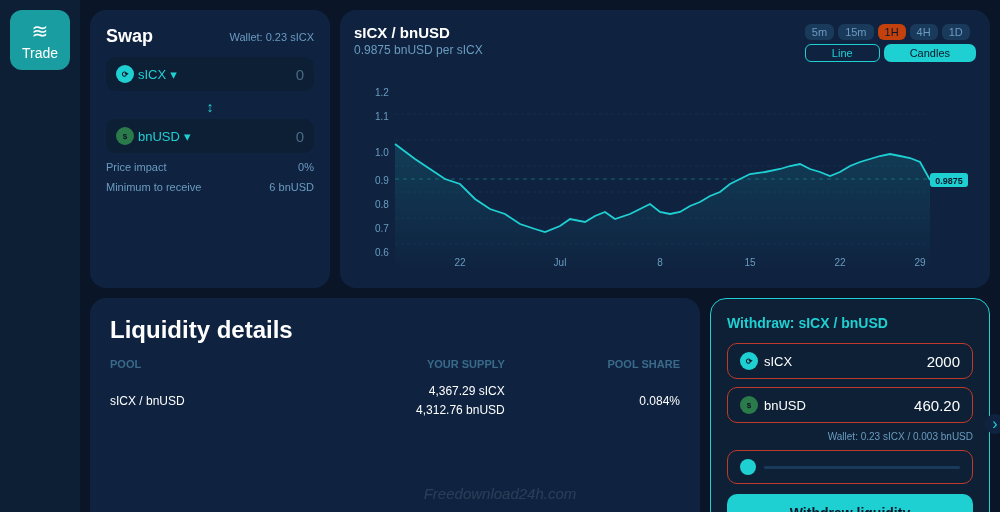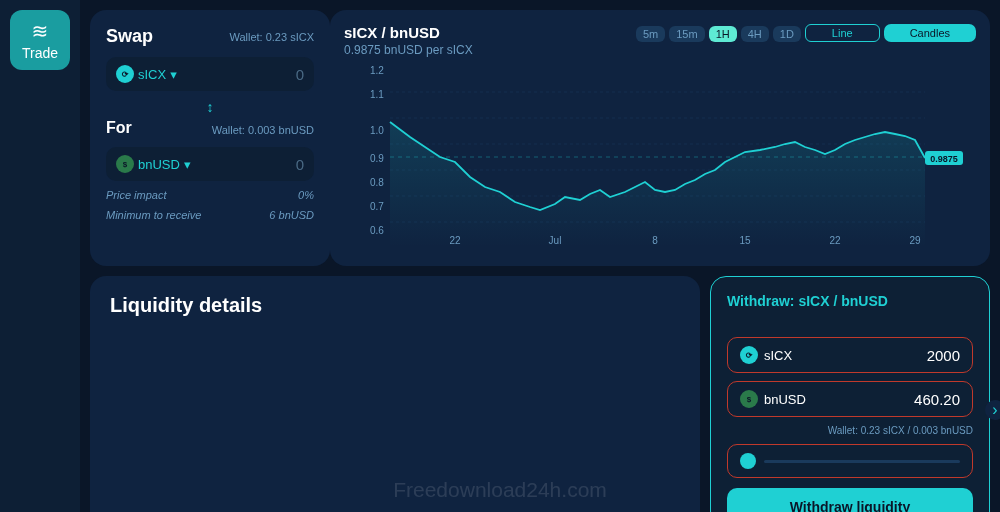--- a/index.html
+++ b/index.html
@@ -54,20 +54,21 @@
       height: 512px;
       display: flex;
       flex-direction: column;
       gap: 10px;
       padding: 10px;
     }
 
     
     .top-section {
       display: flex;
+      gap: 10px;
       height: 280px;
     }
 
     
     .swap-panel {
       width: 240px;
       min-width: 240px;
       background: #0f2340;
       border-radius: 16px;
       padding: 16px;
@@ -137,21 +138,20 @@
       color: white;
       font-size: 16px;
       font-weight: 600;
       margin-bottom: 4px;
     }
     .price-info {
       display: flex;
       justify-content: space-between;
       margin-top: 8px;
       font-size: 11px;
-      font-style: italic;
     }
     .price-label { color: #6b9bc0; }
     .price-value { color: #6b9bc0; }
     .enter-amount-btn {
       width: 100%;
       padding: 10px;
       background: #1a3a5c;
       border: none;
       border-radius: 10px;
       color: #8ab0cc;
@@ -180,39 +180,39 @@
       font-size: 15px;
       font-weight: 600;
     }
     .chart-subtitle {
       color: #6b9bc0;
       font-size: 12px;
       margin-top: 2px;
     }
     .chart-controls {
       display: flex;
-      flex-direction: row;
-      align-items: flex-end;
+      flex-direction: column;
+      align-items: flex-start;
       gap: 4px;
     }
     .time-buttons {
       display: flex;
       gap: 4px;
     }
     .time-btn {
       padding: 2px 7px;
       border-radius: 6px;
       background: #1a3a5c;
       border: none;
       color: #6b9bc0;
       font-size: 11px;
       cursor: pointer;
     }
     .time-btn.active {
-      background: #5eead4;
+      background: #c2410c;
       color: #0a1628;
     }
     .view-buttons {
       display: flex;
       gap: 4px;
     }
     .view-btn {
       padding: 2px 26px;
       border-radius: 6px;
       background: #1a3a5c;
@@ -230,40 +230,40 @@
       background: #1fd0d3;
       color: #0a1628;
       border-radius: 7px;
     }
 
     
     .chart-svg-container {
       position: relative;
       width: 100%;
       height: 190px;
-      margin-top: 5px;
+      margin-top: 22px;
     }
 
     
     .bottom-section {
       display: flex;
       gap: 10px;
       flex: 1;
     }
 
     
     .liquidity-panel {
       flex: 1;
       background: #0f2340;
       border-radius: 16px;
       padding: 18px 20px;
     }
     .liquidity-title {
       color: white;
-      font-size: 20px;
+      font-size: 24px;
       font-weight: 700;
       margin-bottom: 14px;
     }
     .liquidity-table {
       width: 100%;
       border-collapse: collapse;
     }
     .liquidity-table th {
       color: #3a6a8a;
       font-size: 11px;
@@ -292,21 +292,21 @@
       background: #0d2035;
       border: 1.5px solid #1fd0d3;
       border-radius: 16px;
       padding: 16px;
       position: relative;
     }
     .withdraw-title {
       color: white;
       font-size: 14px;
       font-weight: 600;
-      margin-bottom: 28px;
+      margin-bottom: 12px;
     }
     .withdraw-title span {
       color: #1fd0d3;
     }
     .withdraw-token-row {
       display: flex;
       align-items: center;
       justify-content: space-between;
       border: 1.5px solid #c0392b;
       border-radius: 10px;
@@ -380,21 +380,22 @@
       justify-content: center;
     }
 
     
     .watermark {
       position: absolute;
       bottom: 10px;
       left: 50%;
       transform: translateX(-50%);
       color: rgba(255,255,255,0.12);
-      font-size: 21px;
+      font-size: 15px;
+      font-style: italic;
       pointer-events: none;
       white-space: nowrap;
       z-index: 100;
     }
   </style>
 </head>
 <body>
 
 <div class="sidebar">
   <button class="trade-btn">
@@ -415,24 +416,20 @@
       <div class="token-input-row">
         <div class="token-selector">
           <div class="token-icon">⟳</div>
           <span>sICX</span>
           <span>▾</span>
         </div>
         <span class="token-amount">0</span>
       </div>
       <div class="swap-arrows">
         <span>↕</span>
-      </div>
-      <div class="panel-header" style="margin-bottom:6px;">
-        <span class="for-label">For</span>
-        <span class="wallet-info">Wallet: 0.003 bnUSD</span>
       </div>
       <div class="token-input-row">
         <div class="token-selector">
           <div class="token-icon" style="background:#2a7a4a;">$</div>
           <span>bnUSD</span>
           <span>▾</span>
         </div>
         <span class="token-amount">0</span>
       </div>
       <div class="price-info">
@@ -507,20 +504,39 @@
           <text x="574" y="100" fill="#0a1628" font-size="9" font-weight="bold" text-anchor="middle">0.9875</text>
         </svg>
       </div>
     </div>
   </div>
 
   <div class="bottom-section">
 
     <div class="liquidity-panel">
       <div class="liquidity-title">Liquidity details</div>
+      <table class="liquidity-table">
+        <thead>
+          <tr>
+            <th>POOL</th>
+            <th style="text-align:right">YOUR SUPPLY</th>
+            <th style="text-align:right">POOL SHARE</th>
+          </tr>
+        </thead>
+        <tbody>
+          <tr>
+            <td>sICX / bnUSD</td>
+            <td class="supply-col">
+              <div>4,367.29 sICX</div>
+              <div>4,312.76 bnUSD</div>
+            </td>
+            <td class="share-col">0.084%</td>
+          </tr>
+        </tbody>
+      </table>
     </div>
 
     <div class="withdraw-panel">
       <div class="withdraw-title">
         <span>Withdraw: </span><span style="color:#1fd0d3">sICX / bnUSD</span>
       </div>
       <div class="withdraw-token-row">
         <div class="withdraw-token-selector">
           <div class="token-icon">⟳</div>
           <span>sICX</span>

